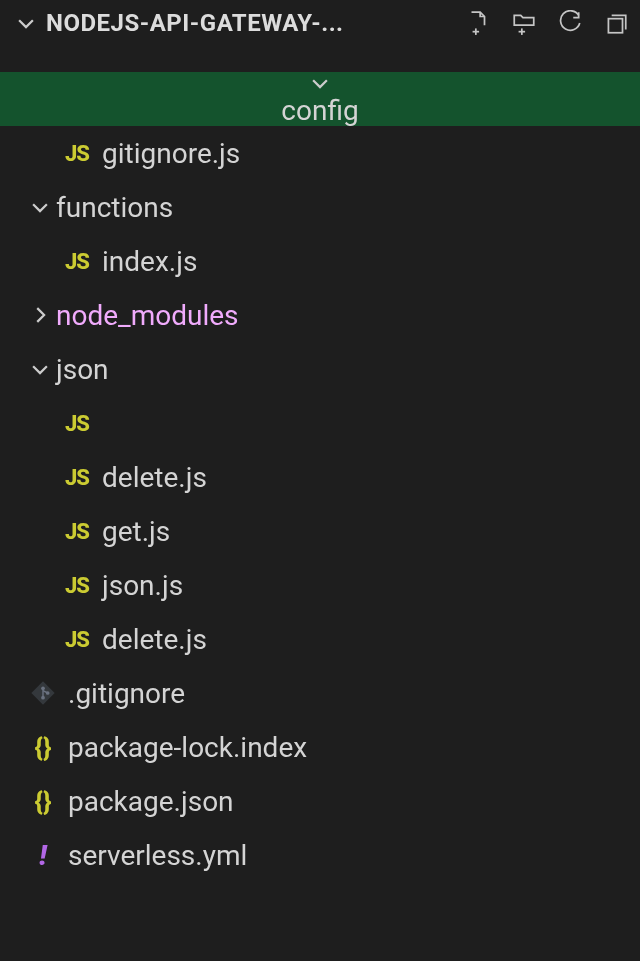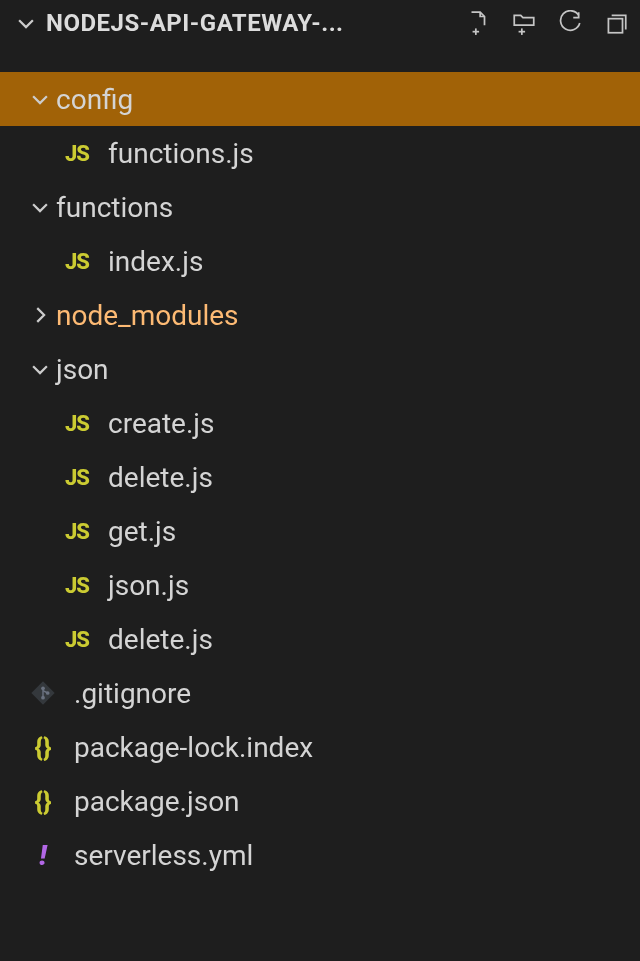--- a/index.html
+++ b/index.html
@@ -57,38 +57,38 @@
 
   .tree { padding-top: 26px; }
 
   .row {
     display: flex;
     align-items: center;
     height: 54px;
     cursor: pointer;
     color: #cccccc;
   }
-  .row.selected { background: #a16207; }
-  .row.dim .label { color: #fdba74; }
+  .row.selected { background: #14532d; flex-direction: column; }
+  .row.dim .label { color: #f0abfc; }
 
   .indent { display: inline-block; height: 1px; }
   .twisty {
     width: 32px;
     display: flex;
     align-items: center;
     justify-content: center;
   }
   .twisty svg { width: 22px; height: 22px; }
 
   .icon {
     width: 38px;
     display: flex;
     align-items: center;
     justify-content: center;
-    margin-right: 12px;
+    margin-right: 6px;
   }
   .icon svg { width: 28px; height: 28px; }
   .icon-js {
     font-weight: 800;
     font-size: 22px;
     color: #cbcb32;
     letter-spacing: -1px;
   }
   .icon-braces {
     font-weight: 800;
@@ -160,21 +160,21 @@
             <polyline points="3,6 8,11 13,6"></polyline>
           </svg>
         </span>
         <span class="label">config</span>
       </div>
       <div class="row">
         <span class="indent" style="width: 58px;"></span>
         <span class="icon">
           <span class="icon-js">JS</span>
         </span>
-        <span class="label">functions.js</span>
+        <span class="label">gitignore.js</span>
       </div>
       <div class="row folder">
         <span class="indent" style="width: 24px;"></span>
         <span class="twisty">
           <svg viewBox="0 0 16 16" fill="none" stroke="#cccccc" stroke-width="1.6">
             <polyline points="3,6 8,11 13,6"></polyline>
           </svg>
         </span>
         <span class="label">functions</span>
       </div>
@@ -201,21 +201,20 @@
             <polyline points="3,6 8,11 13,6"></polyline>
           </svg>
         </span>
         <span class="label">json</span>
       </div>
       <div class="row">
         <span class="indent" style="width: 58px;"></span>
         <span class="icon">
           <span class="icon-js">JS</span>
         </span>
-        <span class="label">create.js</span>
       </div>
       <div class="row">
         <span class="indent" style="width: 58px;"></span>
         <span class="icon">
           <span class="icon-js">JS</span>
         </span>
         <span class="label">delete.js</span>
       </div>
       <div class="row">
         <span class="indent" style="width: 58px;"></span>

